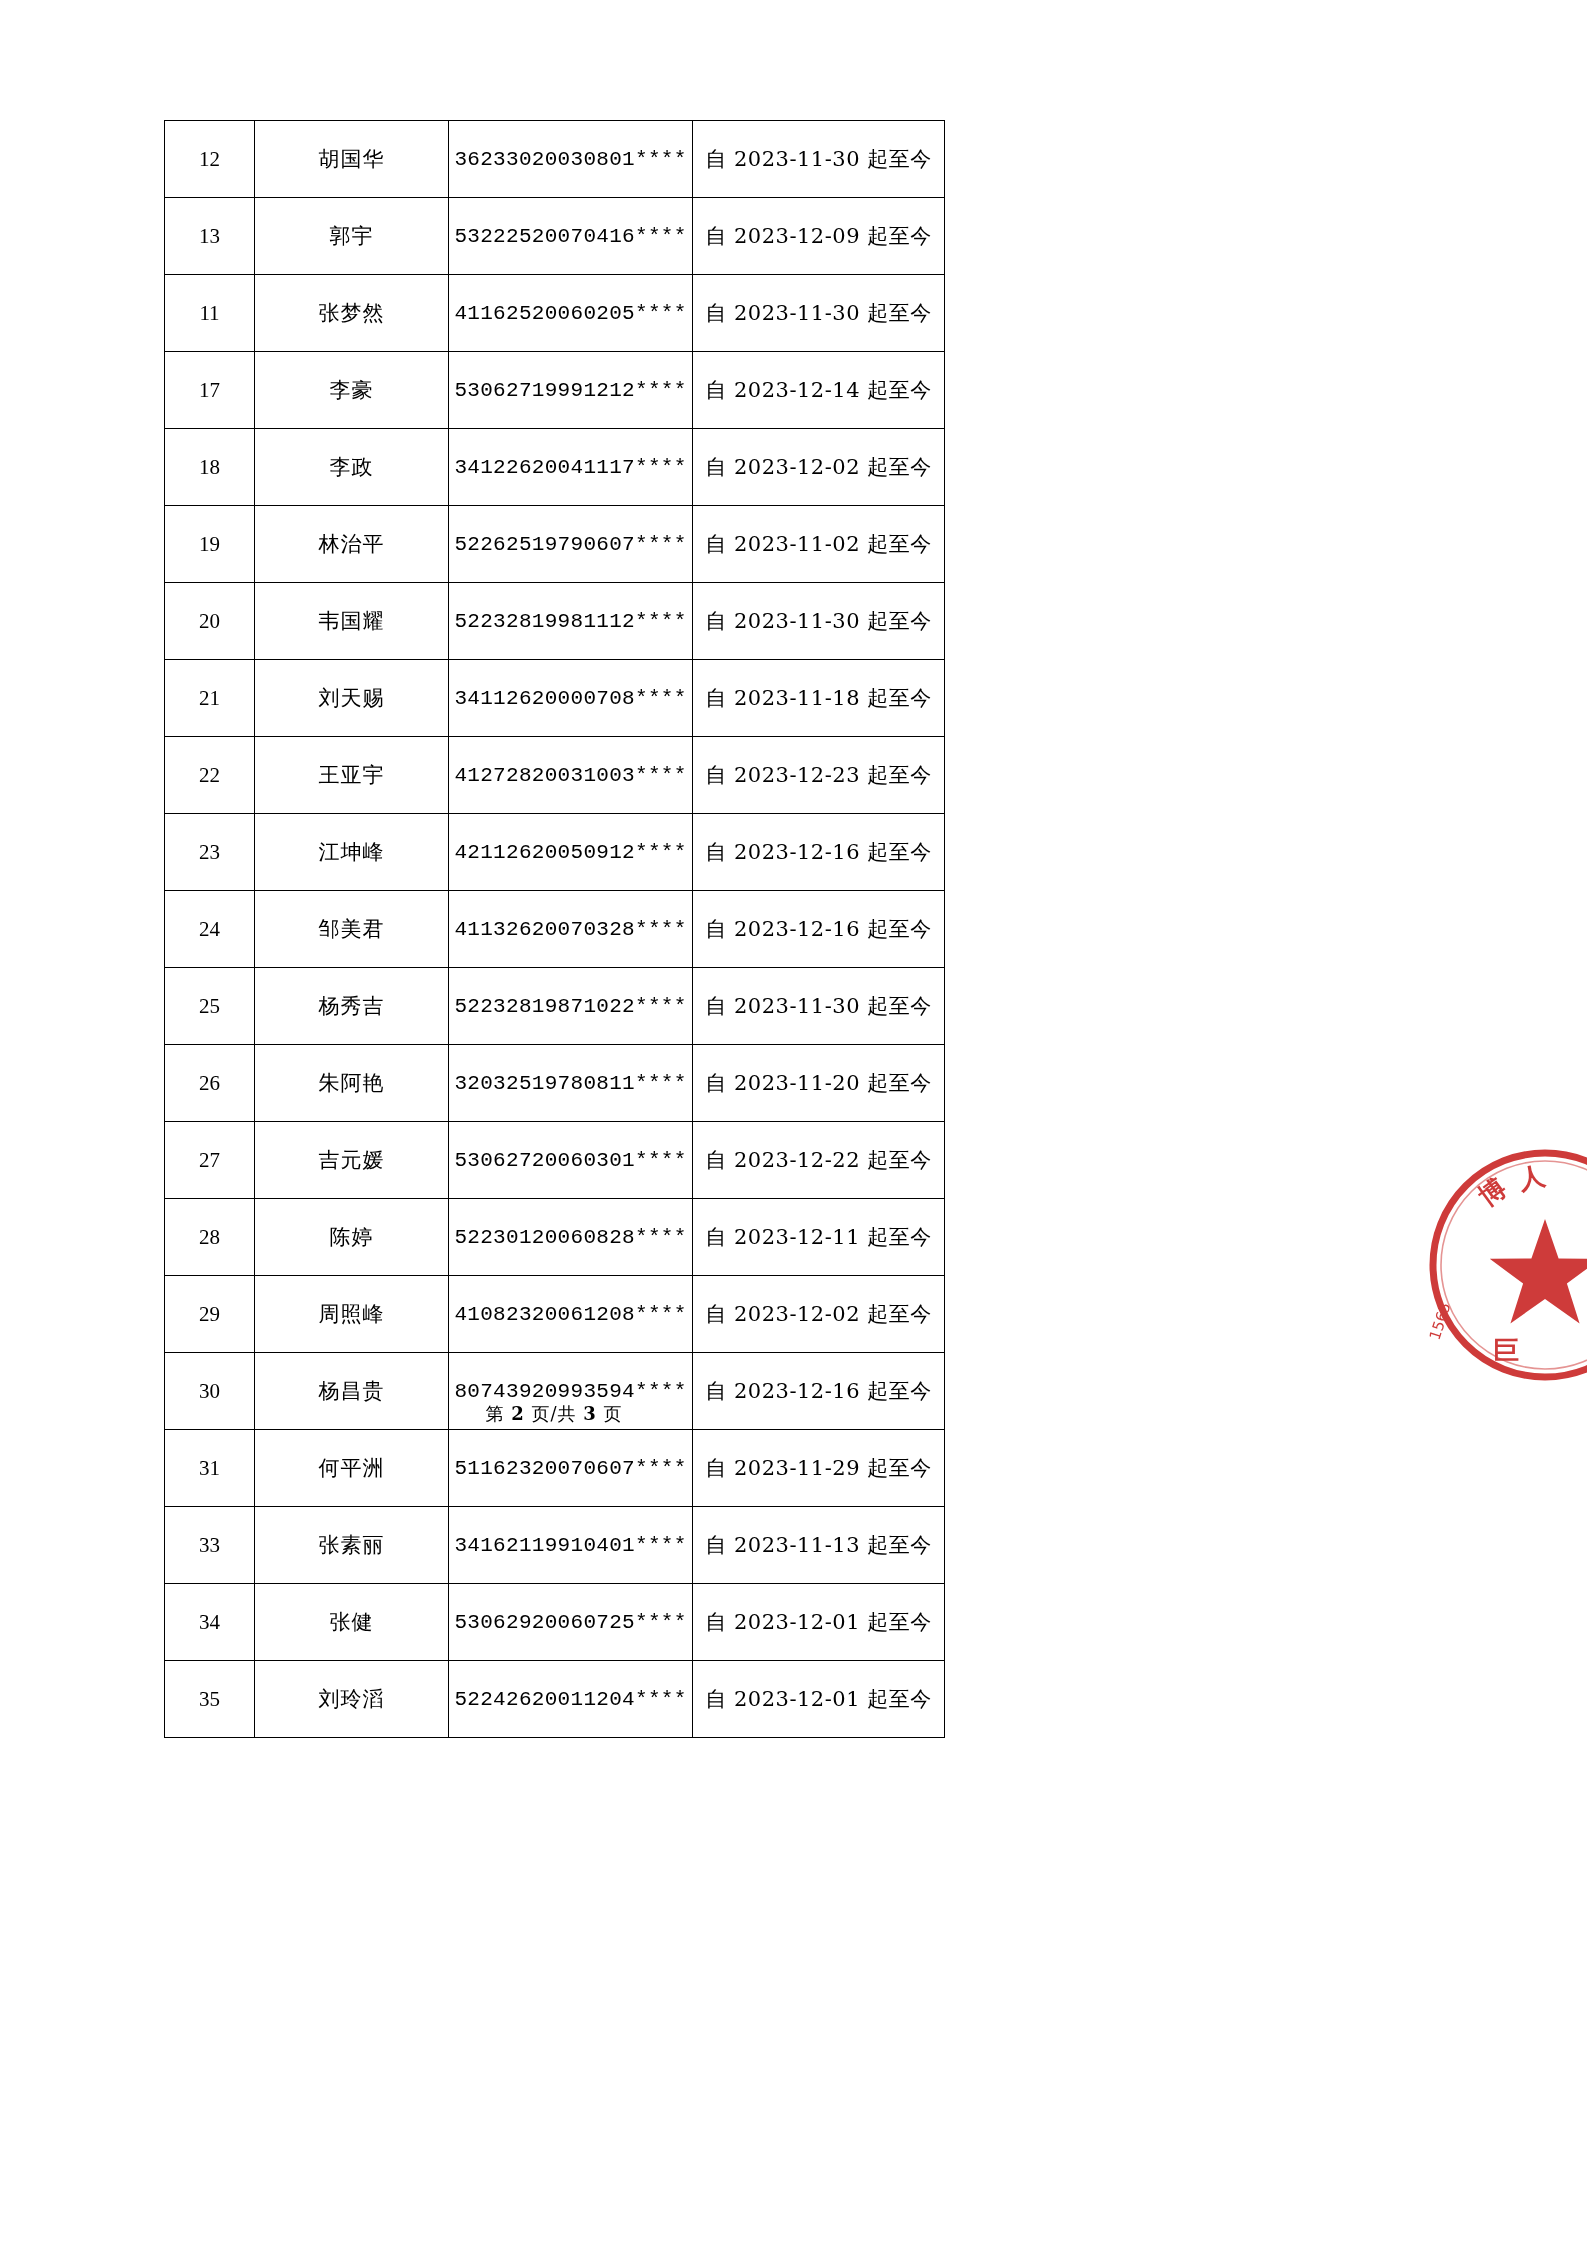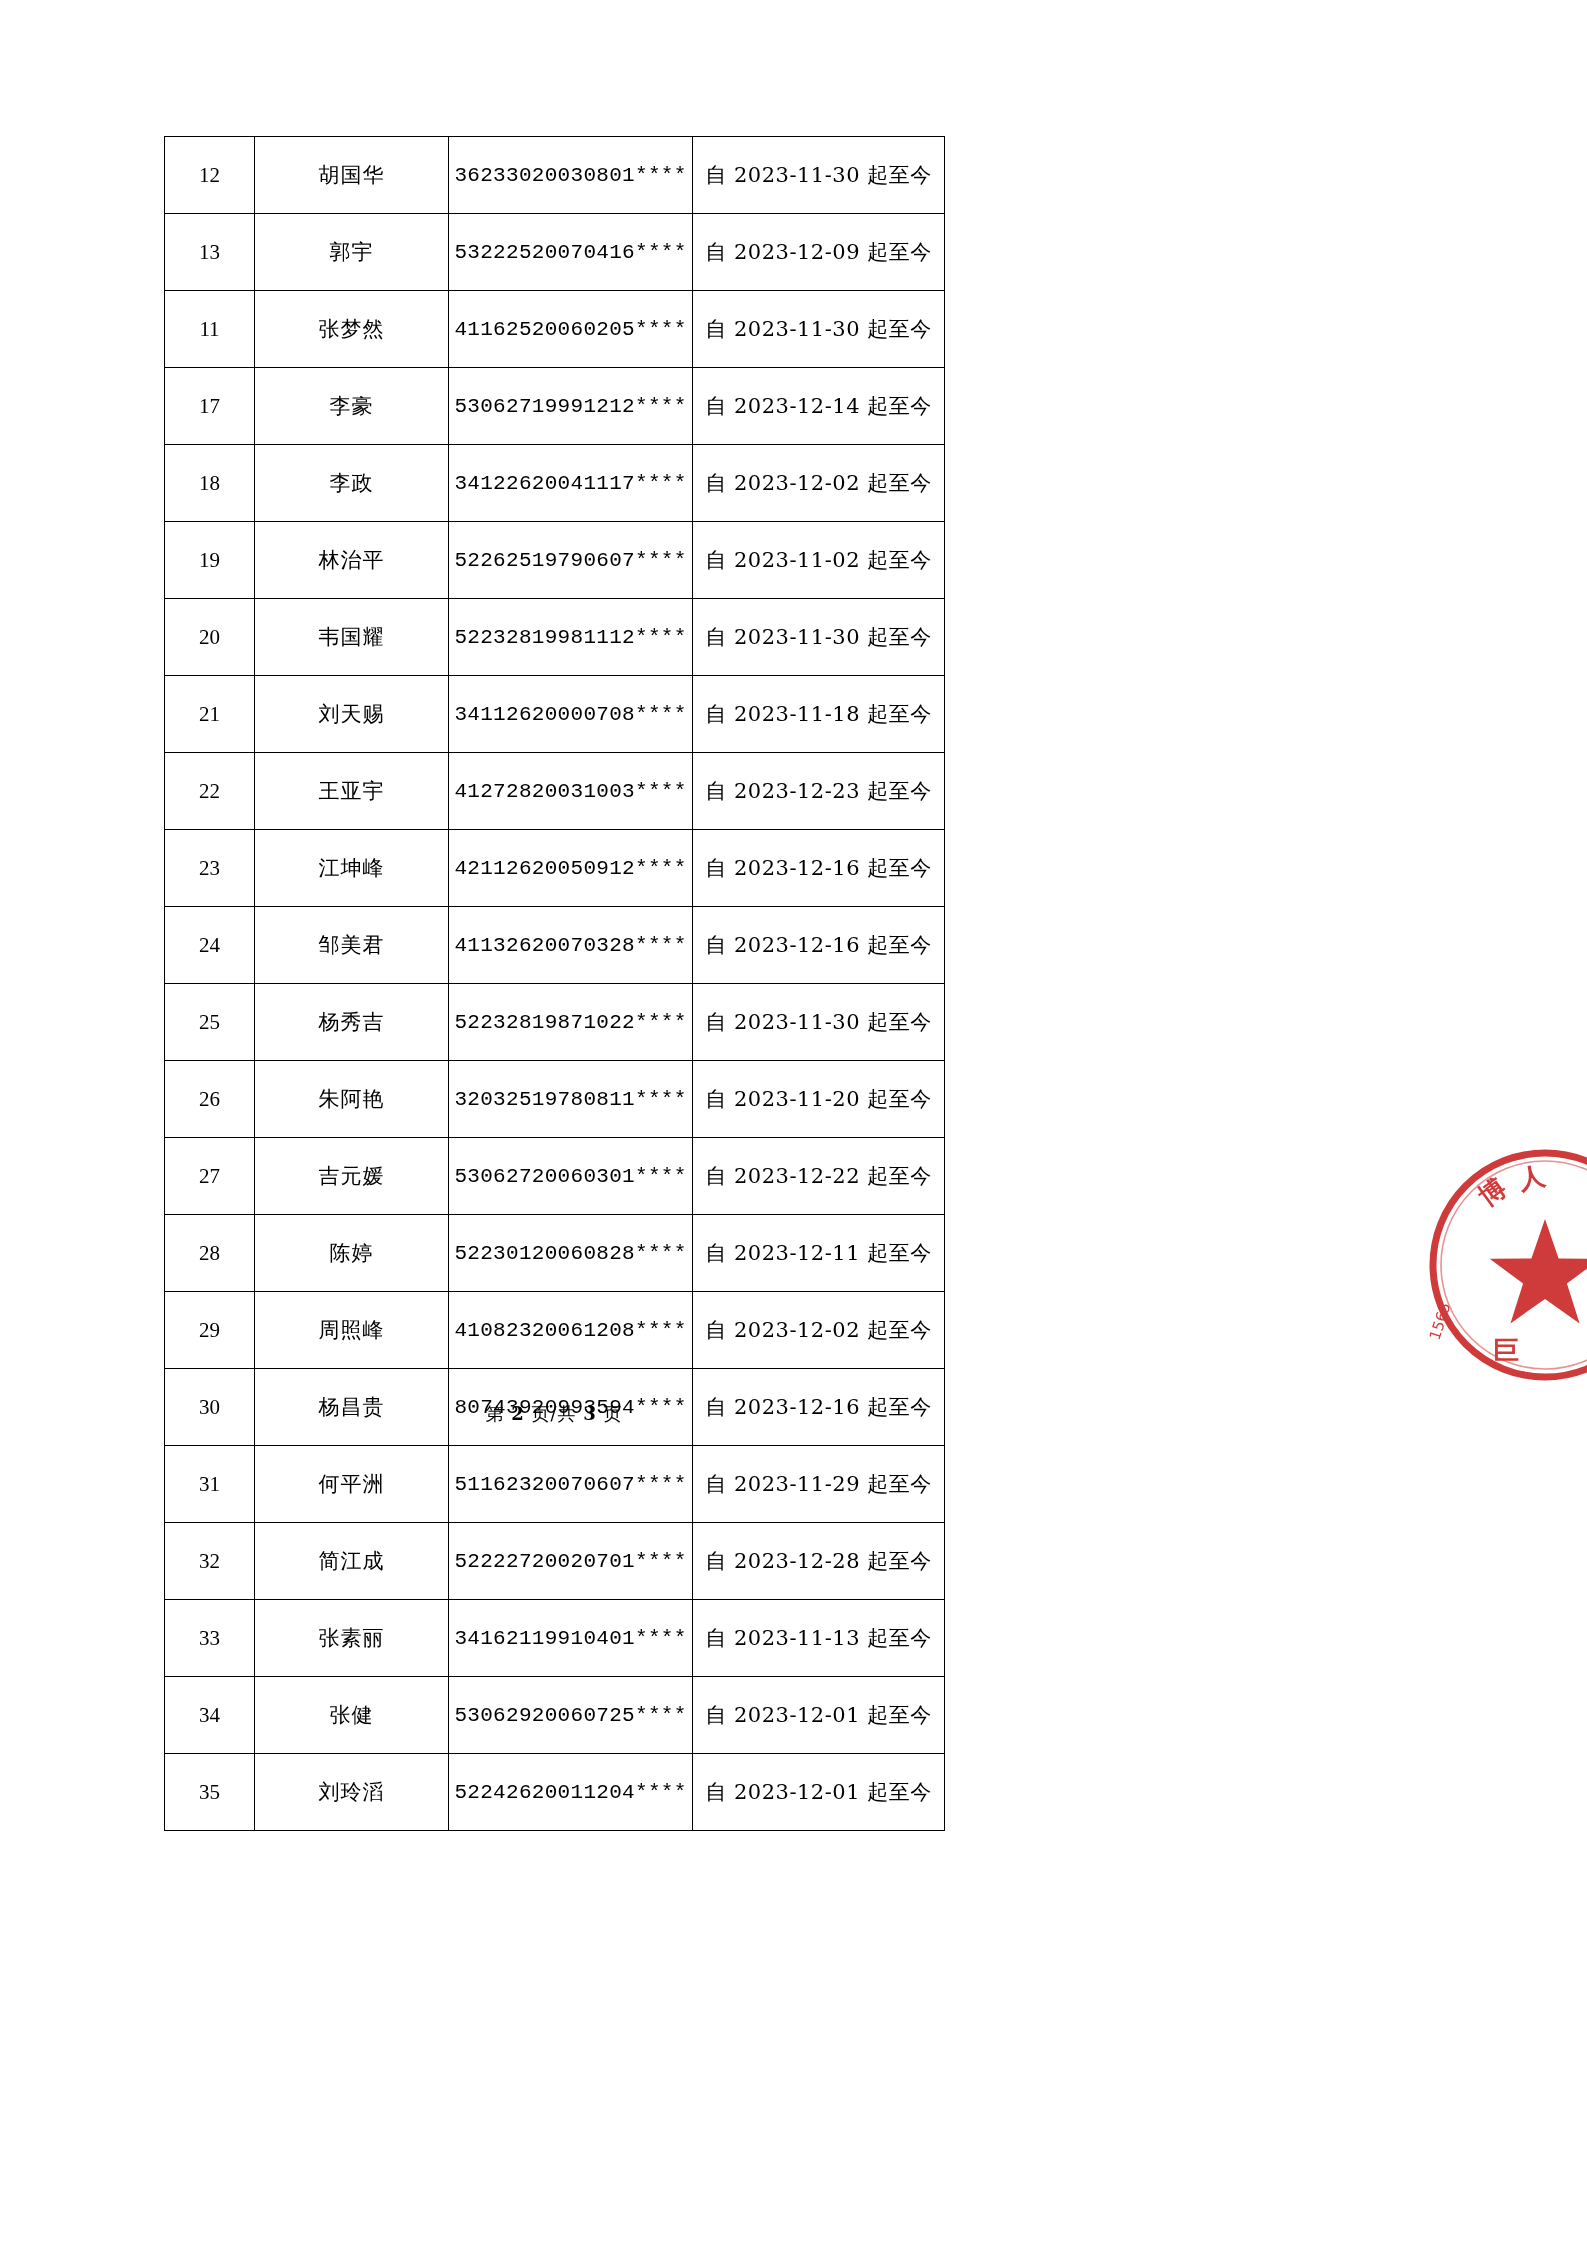--- a/index.html
+++ b/index.html
@@ -14,21 +14,21 @@
     font-family: "Liberation Serif", "DejaVu Serif", serif;
     overflow: hidden;
   }
   .page {
     position: absolute;
     inset: 0;
   }
   .doc-table {
     position: absolute;
     left: 164px;
-    top: 136px;
+    top: 120px;
     width: 780px;
     border-collapse: collapse;
     table-layout: fixed;
   }
   .doc-table td {
     border: 1px solid #000000;
     height: 76px;
     text-align: center;
     vertical-align: middle;
     font-size: 21px;
@@ -198,26 +198,20 @@
         <td class="cell-index">30</td>
         <td class="cell-name">杨昌贵</td>
         <td class="cell-id">80743920993594****</td>
         <td class="cell-date">自 2023-12-16 起至今</td>
       </tr>
       <tr>
         <td class="cell-index">31</td>
         <td class="cell-name">何平洲</td>
         <td class="cell-id">51162320070607****</td>
         <td class="cell-date">自 2023-11-29 起至今</td>
-      </tr>
-      <tr>
-        <td class="cell-index">32</td>
-        <td class="cell-name">简江成</td>
-        <td class="cell-id">52222720020701****</td>
-        <td class="cell-date">自 2023-12-28 起至今</td>
       </tr>
       <tr>
         <td class="cell-index">33</td>
         <td class="cell-name">张素丽</td>
         <td class="cell-id">34162119910401****</td>
         <td class="cell-date">自 2023-11-13 起至今</td>
       </tr>
       <tr>
         <td class="cell-index">34</td>
         <td class="cell-name">张健</td>

